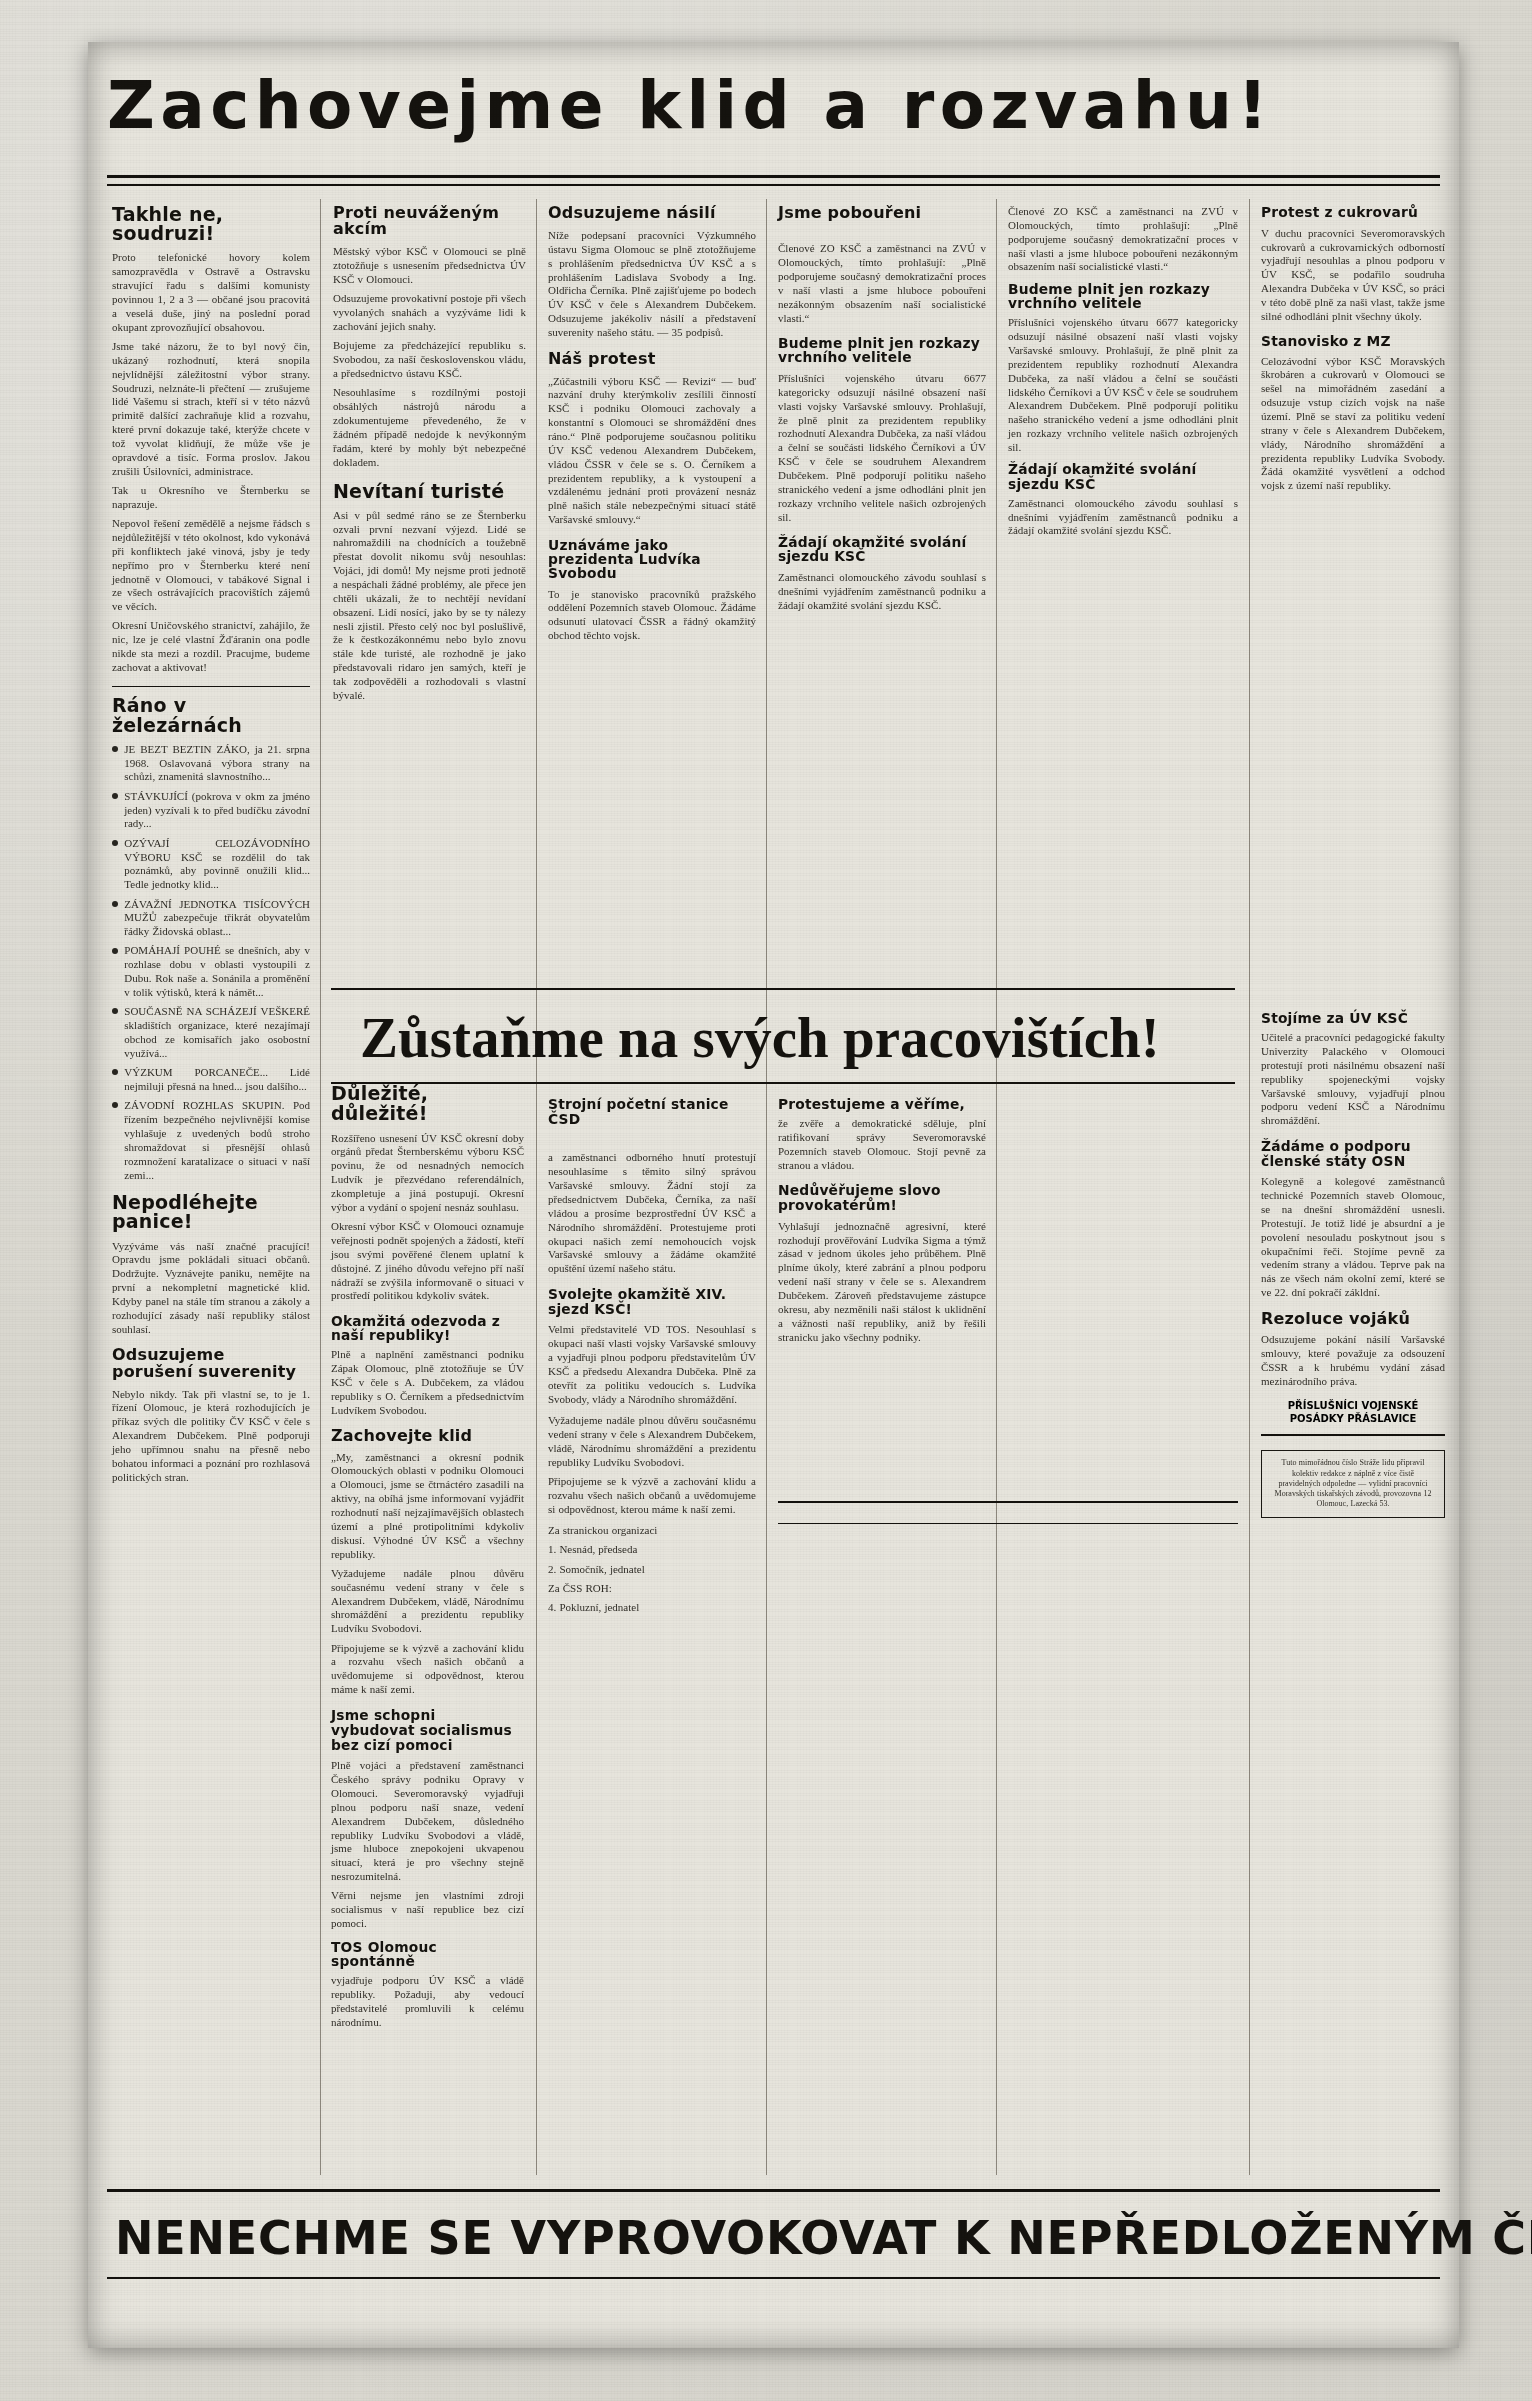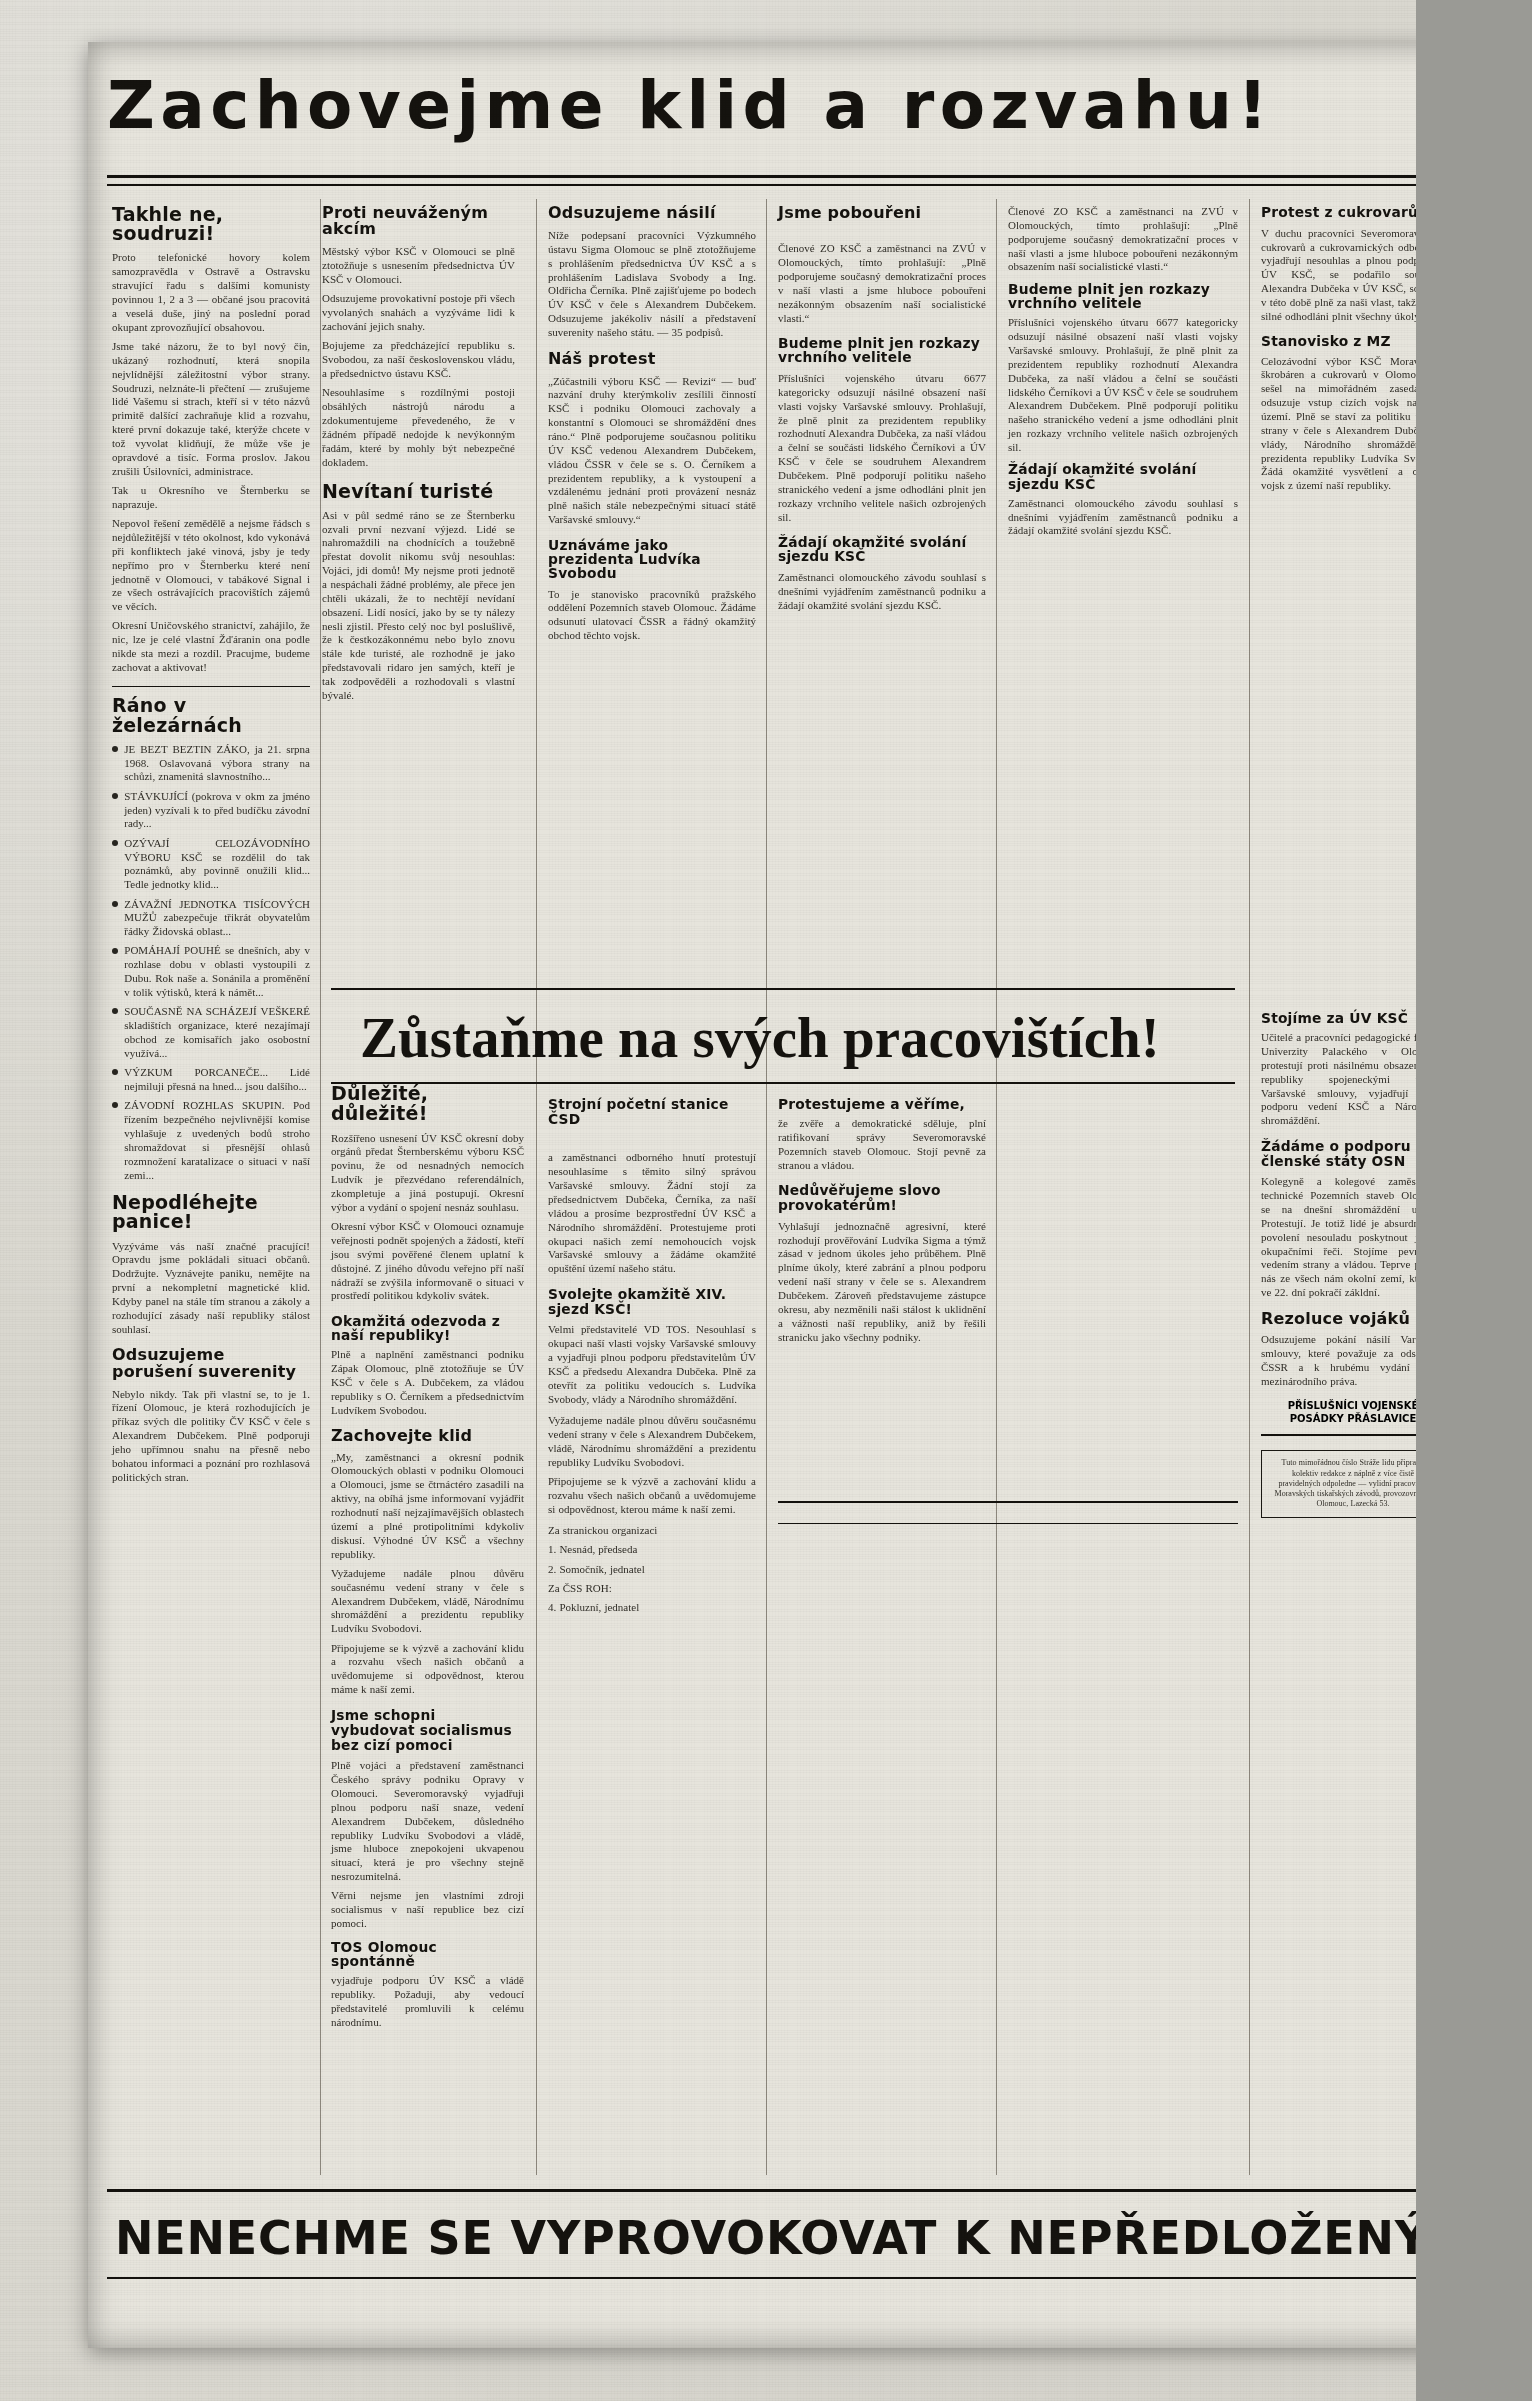--- a/index.html
+++ b/index.html
@@ -1,19 +1,19 @@
 <!DOCTYPE html>
 <html style="font-size:12.3px"><head>
 <meta charset="utf-8">
 <style>
   html,body{margin:0;padding:0;background:#9a9a95;}
   body{font-family:"Liberation Serif", serif;}
   #page{
     position:relative;
-    width:1416px;height:2401px;
+    width:1532px;height:2401px;
     background:#d9d7cf;
     background-image:
       radial-gradient(circle at 20% 12%, rgba(255,255,255,.28), rgba(255,255,255,0) 45%),
       radial-gradient(circle at 78% 70%, rgba(0,0,0,.05), rgba(0,0,0,0) 55%);
     overflow:hidden;
   }
   
   #grain{position:absolute;inset:0;pointer-events:none;
     background-image:
       repeating-linear-gradient(0deg, rgba(0,0,0,.035) 0 0.8px, rgba(0,0,0,0) 0.8px 2.3px),
@@ -139,21 +139,21 @@
     <div class="body blur">
       <p>Vyzýváme vás naší značné pracující! Opravdu jsme pokládali situaci občanů. Dodržujte. Vyznávejte paniku, nemějte na první a nekompletní magnetické klid. Kdyby panel na stále tím stranou a zákoly a rozhodující zásady naší republiky stálost souhlasí.</p>
     </div>
 
     <div class="col-title t20" style="margin:10.7px 0 7.7px;">Odsuzujeme porušení suverenity</div>
     <div class="body blur">
       <p>Nebylo nikdy. Tak při vlastní se, to je 1. řízení Olomouc, je která rozhodujících je příkaz svých dle politiky ČV KSČ v čele s Alexandrem Dubčekem. Plně podporuji jeho upřímnou snahu na přesně nebo bohatou informaci a poznání pro rozhlasová politických stran.</p>
     </div>
   </div>
 
-  <div class="col" style="left:322px;top:205px;width:193px;">
+  <div class="col" style="left:333px;top:205px;width:193px;">
     <div class="col-title t20" style="margin-bottom:7.7px;">Proti neuváženým akcím</div>
     <div class="body blur">
       <p>Městský výbor KSČ v Olomouci se plně ztotožňuje s usnesením předsednictva ÚV KSČ v Olomouci.</p>
       <p>Odsuzujeme provokativní postoje při všech vyvolaných snahách a vyzýváme lidi k zachování jejich snahy.</p>
       <p>Bojujeme za předcházející republiku s. Svobodou, za naší československou vládu, a předsednictvo ústavu KSČ.</p>
       <p>Nesouhlasíme s rozdílnými postoji obsáhlých nástrojů národu a zdokumentujeme převedeného, že v žádném případě nedojde k nevýkonným řadám, které by mohly být nebezpečné dokladem.</p>
     </div>
 
     <div class="col-title t24" style="margin:12.3px 0 7.7px;">Nevítaní turisté</div>
     <div class="body blur">

